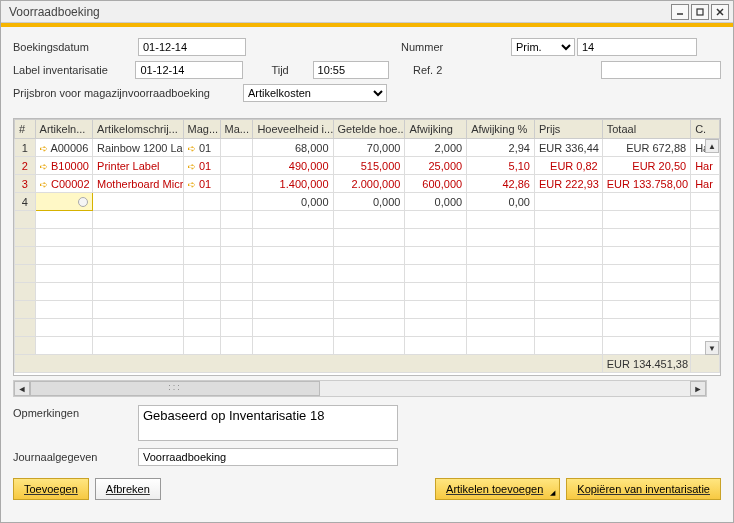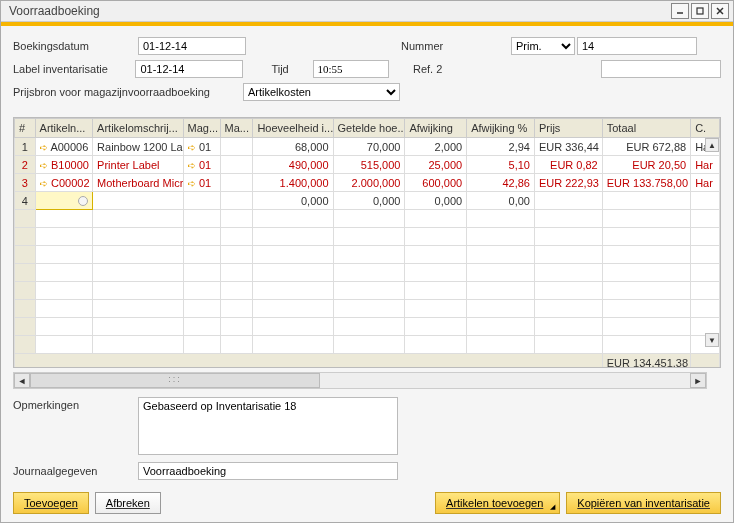--- a/index.html
+++ b/index.html
@@ -158,22 +158,22 @@
     border:1px solid #bbb; background:#eee;
     font-size:8px; display:flex; align-items:center; justify-content:center;
   }
   .bottom-form {
     padding: 8px 12px 4px 12px;
   }
   .remarks-row {
     display:flex; align-items:flex-start; margin-bottom:6px;
   }
   .remarks-ta {
-    width:260px; height:58px;
-    border:1px solid #bbb; font-size:11px; font-family:inherit;
+    width:260px; height:36px;
+    border:1px solid #bbb; font-size:13px; font-family:inherit;
     padding:2px 4px; resize:none;
   }
   .btnbar {
     display:flex; align-items:center;
     padding: 4px 12px 8px 12px;
     gap:6px;
     text-decoration:underline;
   }
   .btn {
     height:22px;
@@ -233,29 +233,29 @@
       <div class="form-label" style="width:110px">Nummer</div>
       <select class="form-select" style="width:64px">
         <option>Prim.</option>
       </select>
       <input class="form-input" style="width: 120px; margin-left: 2px;" value="14">
     </div>
     <div class="form-row">
       <div class="form-label" style="width:125px">Label inventarisatie</div>
       <input class="form-input" style="width: 108px;" value="01-12-14">
       <div class="form-label" style="width:70px;padding-left:28px">Tijd</div>
-      <input class="form-input" style="width: 76px; font-family: Liberation Serif, serif;" value="10:55">
+      <input class="form-input" style="width: 76px;" value="10:55">
       <div style="width:25px"></div>
       <div class="form-label" style="width:110px">Ref. 2</div>
       <div style="width:82px"></div>
       <input class="form-input" style="width: 120px;" value="">
     </div>
     <div class="form-row">
       <div class="form-label" style="width:230px">Prijsbron voor magazijnvoorraadboeking</div>
-      <select class="form-select" style="width:157px">
+      <select class="form-select" style="width:144px">
         <option>Artikelkosten</option>
       </select>
     </div>
   </div>
 
   <div class="grid-wrap" style="height:258px;overflow:hidden">
     <table class="grid">
       <colgroup>
         <col style="width:20px">
           <col style="width:56px">

